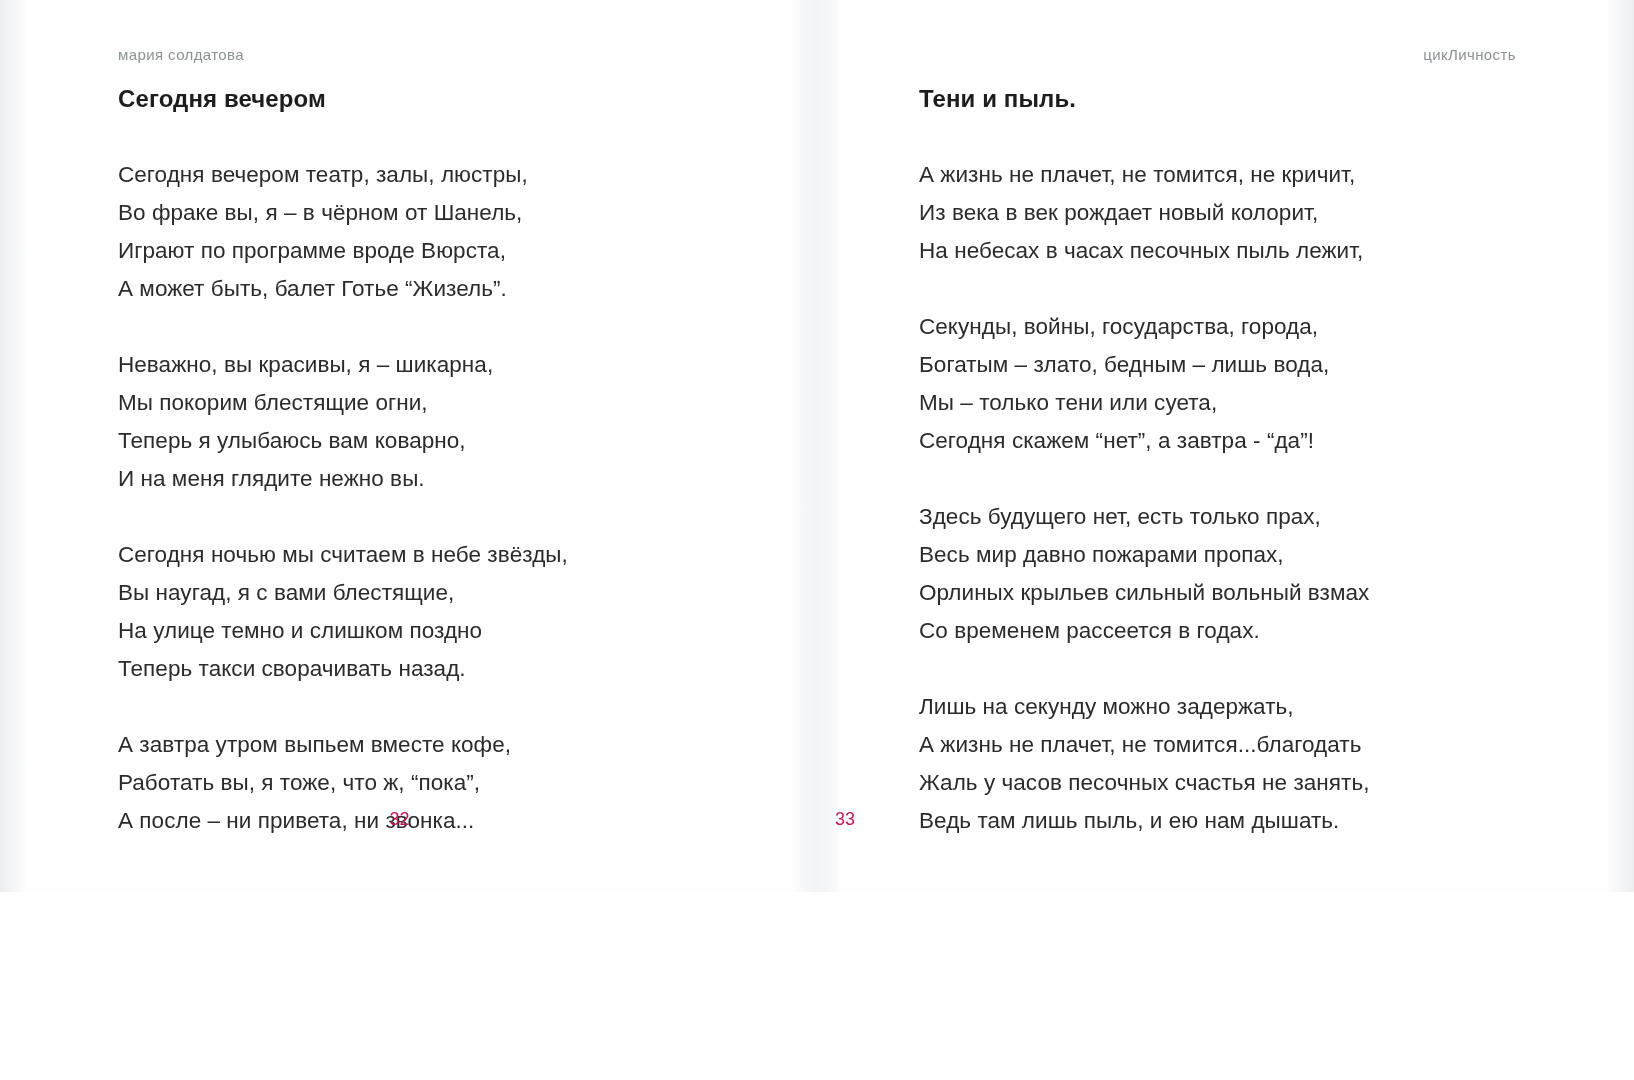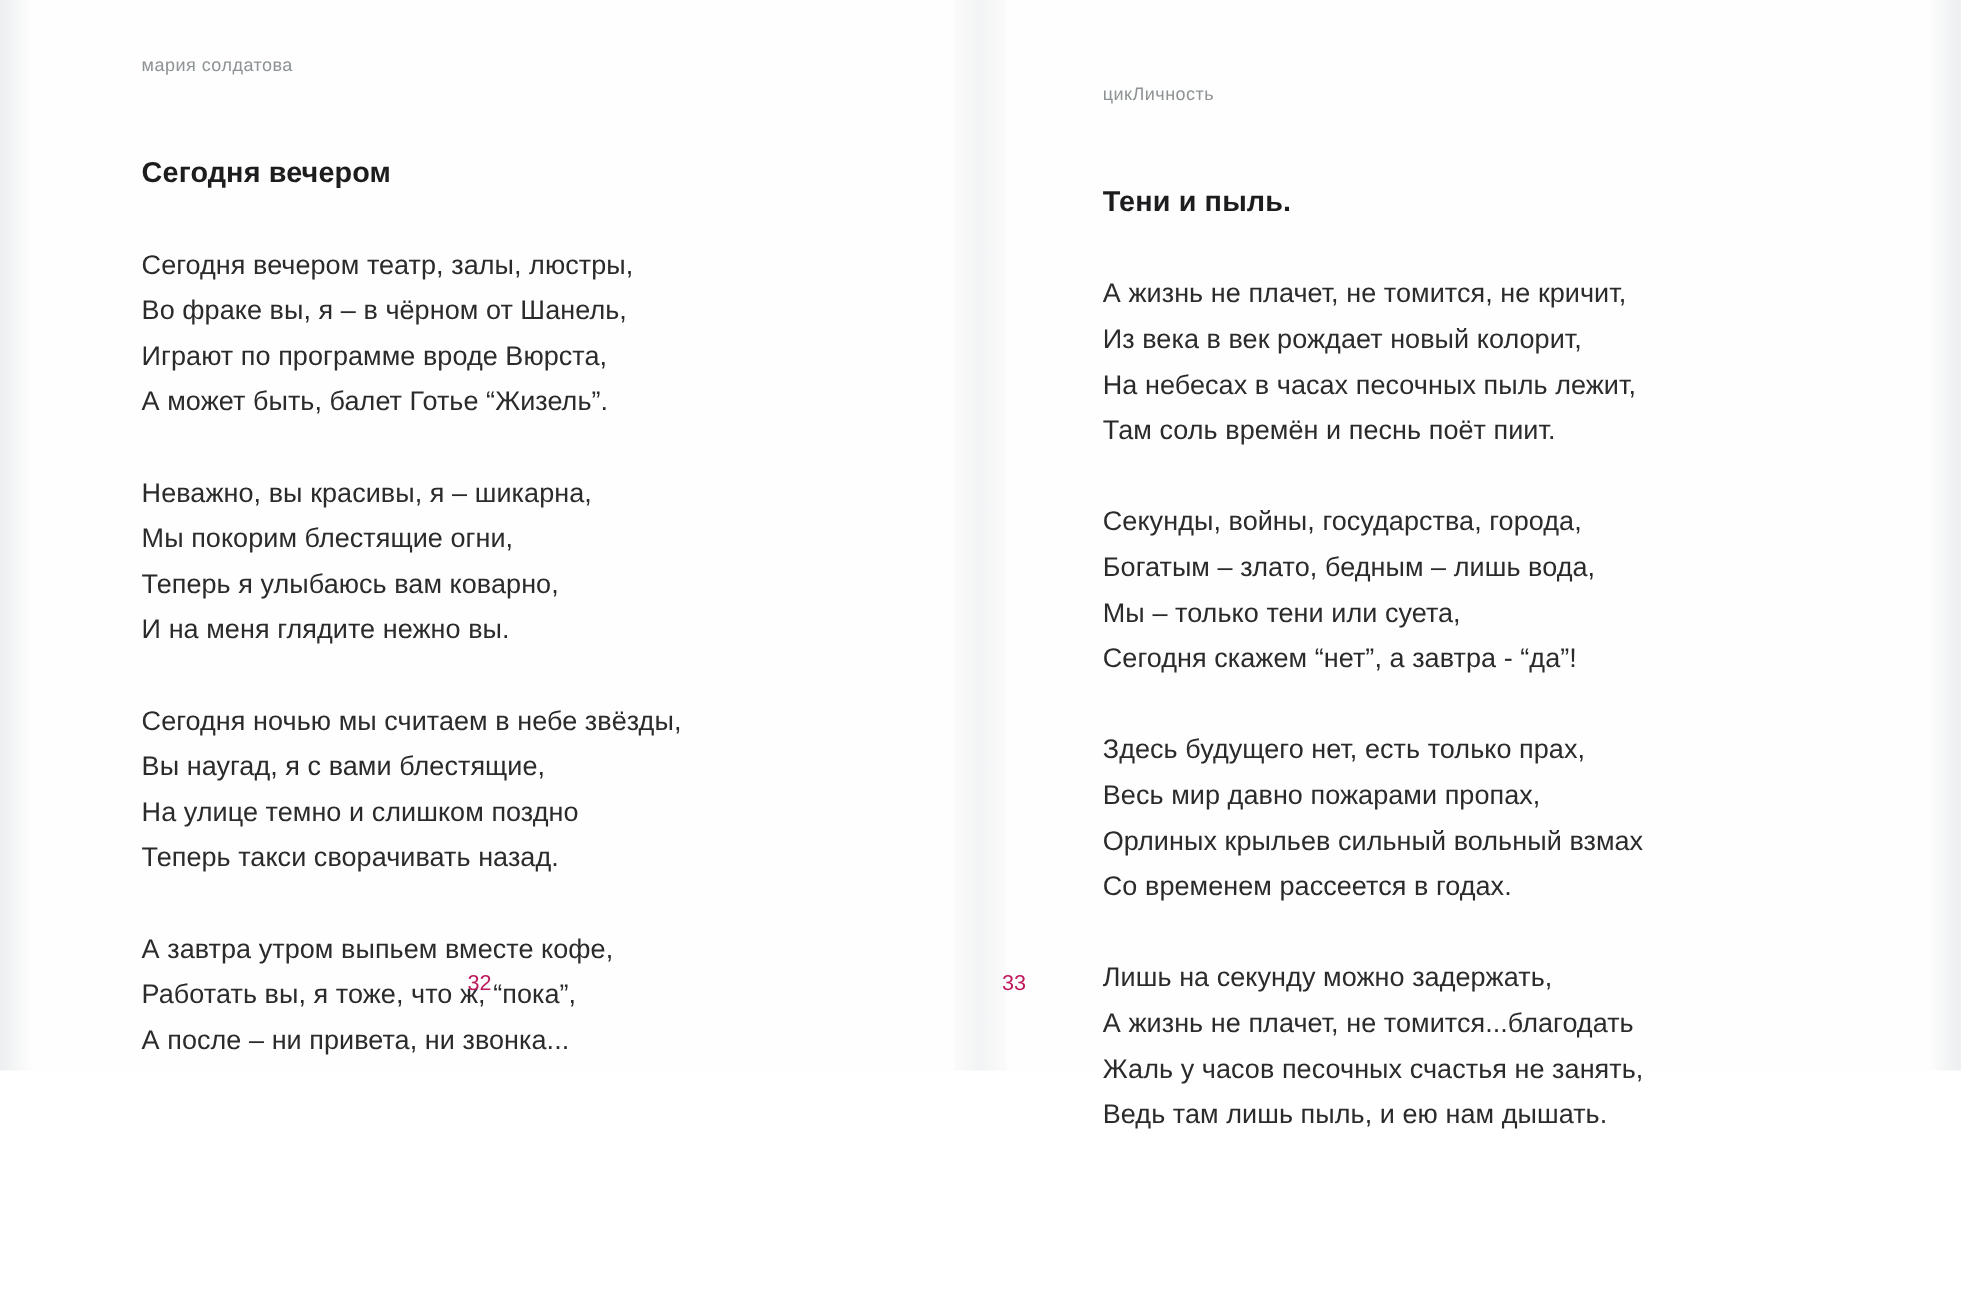--- a/index.html
+++ b/index.html
@@ -58,25 +58,24 @@
   .page-left  { left: 0;   width: 817px; padding: 46px 80px 0 118px; }
   .page-right { left: 817px; width: 817px; padding: 46px 118px 0 102px; }
 
   .running-head {
     font-size: 15px;
     letter-spacing: 0.4px;
     color: #8d9295;
     font-weight: 400;
   }
   .running-head.right {
-    text-align: left;
-    margin-top: 24px;
+    text-align: right;
   }
   .poem {
-    margin-top: 68px;
+    margin-top: 22px;
   }
   .poem-title {
     font-size: 24px;
     font-weight: 700;
     color: #1d1d1f;
     letter-spacing: 0.1px;
     margin: 0 0 42px 0;
     line-height: 1.2;
   }
   .stanza {
@@ -143,21 +142,20 @@
   <div class="page page-right">
     <div class="running-head right">цикЛичность</div>
 
     <div class="poem">
       <h1 class="poem-title">Тени и пыль.</h1>
 
       <div class="stanza">
         <div class="line">А жизнь не плачет, не томится, не кричит,</div>
         <div class="line">Из века в век рождает новый колорит,</div>
         <div class="line">На небесах в часах песочных пыль лежит,</div>
-        <div class="line">Там соль времён и песнь поёт пиит.</div>
       </div>
 
       <div class="stanza">
         <div class="line">Секунды, войны, государства, города,</div>
         <div class="line">Богатым – злато, бедным – лишь вода,</div>
         <div class="line">Мы – только тени или суета,</div>
         <div class="line">Сегодня скажем “нет”, а завтра - “да”!</div>
       </div>
 
       <div class="stanza">

